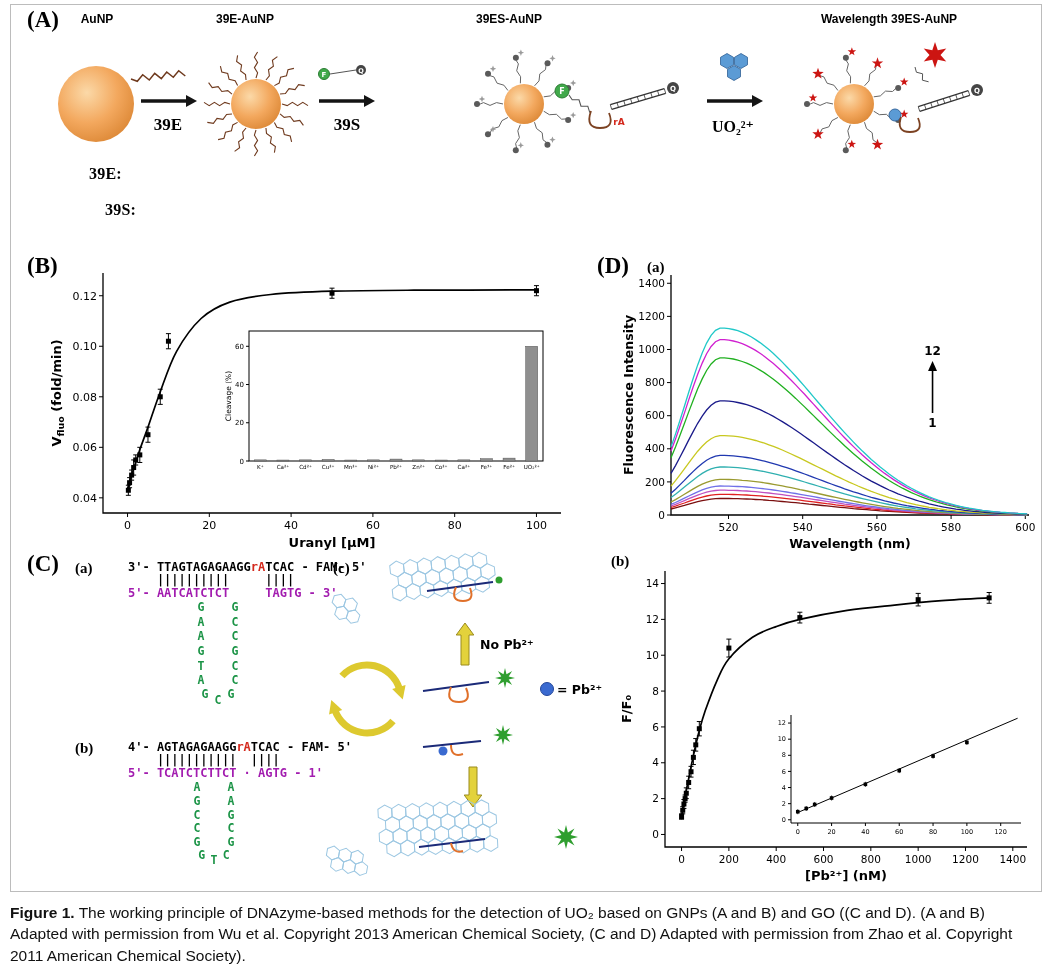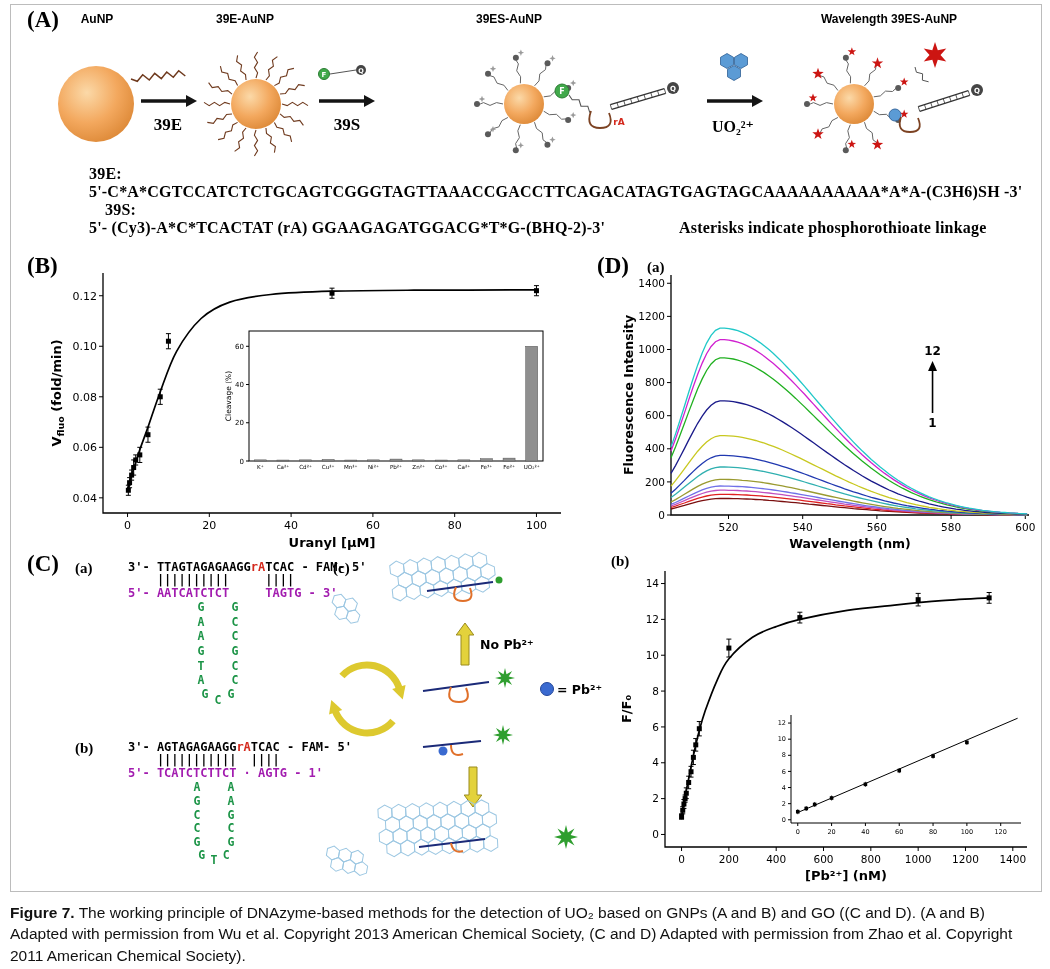--- a/index.html
+++ b/index.html
@@ -168,24 +168,21 @@
           <line x1="938.2619393177595" y1="68.38106036799832" x2="936.7380606822405" y2="63.61893963200169" stroke="#333" stroke-width="0.8"></line>
           <line x1="944.5119393177595" y1="66.38106036799832" x2="942.9880606822405" y2="61.61893963200169" stroke="#333" stroke-width="0.8"></line>
           <line x1="950.7619393177595" y1="64.38106036799832" x2="949.2380606822405" y2="59.61893963200169" stroke="#333" stroke-width="0.8"></line>
           <circle cx="958" cy="59" r="6" fill="#454545"></circle>
           <text x="958" y="62" font-size="7" fill="#fff" text-anchor="middle" font-family="&quot;DejaVu Sans&quot;,sans-serif" font-weight="bold">Q</text>
           <path d="M916.0,11.0L918.8,19.2L927.3,17.5L921.5,24.0L927.3,30.5L918.8,28.8L916.0,37.0L913.3,28.8L904.7,30.5L910.5,24.0L904.7,17.5L913.3,19.2Z" fill="#cc1512"></path>
           <path d="M896,36L897.4,41.2L903.6,42.8L903.4,49.2L909.6,50.8" stroke="#555" stroke-width="1" fill="none"></path>
         </g>
       </svg>
     <div class="seqline" style="left:78px;top:160px">39E:</div>
-    <div class="seqline" style="left:78px;top:178px">5'-C*A*CGTCCATCTCTGCAGTCGGGTAGTTAAACCGACCTTCAGACATAGTGAGTAGCAAAAAAAAAA*A*A-(C3H6)SH -3'</div>
     <div class="seqline" style="left:94px;top:196px">39S:</div>
-    <div class="seqline" style="left:78px;top:214px">5'- (Cy3)-A*C*TCACTAT (rA) GGAAGAGATGGACG*T*G-(BHQ-2)-3'</div>
-    <div class="seqline" style="left:668px;top:214px">Asterisks indicate phosphorothioate linkage</div>
 
     <span class="plabel" style="left:16px;top:248px">(B)</span>
     <svg id="chartB" style="left:34px;top:258px" width="530" height="296" viewBox="0 0 530 296">
         <path d="M58,10 L58,250 L516,250" stroke="#000" fill="none" stroke-width="1.3"></path>
         <line x1="82.53571428571428" y1="250" x2="82.53571428571428" y2="254" stroke="#000"></line>
         <text x="82.53571428571428" y="266" font-size="11" fill="#000" text-anchor="middle" font-family="&quot;DejaVu Sans&quot;,sans-serif">0</text>
         <line x1="164.32142857142856" y1="250" x2="164.32142857142856" y2="254" stroke="#000"></line>
         <text x="164.32142857142856" y="266" font-size="11" fill="#000" text-anchor="middle" font-family="&quot;DejaVu Sans&quot;,sans-serif">20</text>
         <line x1="246.10714285714286" y1="250" x2="246.10714285714286" y2="254" stroke="#000"></line>
         <text x="246.10714285714286" y="266" font-size="11" fill="#000" text-anchor="middle" font-family="&quot;DejaVu Sans&quot;,sans-serif">40</text>
@@ -362,21 +359,21 @@
         <text x="67.9171470448773" y="95.05202751629844" font-size="11.5" fill="#1c9447" text-anchor="middle" font-family="&quot;DejaVu Sans Mono&quot;,monospace" font-weight="bold">G</text>
         <text x="72" y="81.35966968250945" font-size="11.5" fill="#1c9447" text-anchor="middle" font-family="&quot;DejaVu Sans Mono&quot;,monospace" font-weight="bold">C</text>
         <text x="72" y="66.68773574600756" font-size="11.5" fill="#1c9447" text-anchor="middle" font-family="&quot;DejaVu Sans Mono&quot;,monospace" font-weight="bold">C</text>
         <text x="72" y="52.0158018095057" font-size="11.5" fill="#1c9447" text-anchor="middle" font-family="&quot;DejaVu Sans Mono&quot;,monospace" font-weight="bold">G</text>
         <text x="72" y="37.343867873003816" font-size="11.5" fill="#1c9447" text-anchor="middle" font-family="&quot;DejaVu Sans Mono&quot;,monospace" font-weight="bold">C</text>
         <text x="72" y="22.6719339365019" font-size="11.5" fill="#1c9447" text-anchor="middle" font-family="&quot;DejaVu Sans Mono&quot;,monospace" font-weight="bold">C</text>
         <text x="72" y="8.000000000000014" font-size="11.5" fill="#1c9447" text-anchor="middle" font-family="&quot;DejaVu Sans Mono&quot;,monospace" font-weight="bold">G</text>
       </svg>
 
     <span class="subtag" style="left:64px;top:735px">(b)</span>
-    <div class="mono" id="seqB-top" style="left:90px;top:736px"><span>3'- AGTAGAGAAGG</span><span style="color: rgb(212, 42, 30);">rA</span><span>TCAC - FAM- 5'</span></div>
+    <div class="mono" id="seqB-top" style="left:90px;top:736px"><span>4'- AGTAGAGAAGG</span><span style="color: rgb(212, 42, 30);">rA</span><span>TCAC - FAM- 5'</span></div>
     <div class="mono" style="left:90px;top:749px">    |||||||||||  ||||</div>
     <div class="mono green" style="left:90px;top:762px">5'- TCATCTCTTCT · AGTG - 1'</div>
     <svg id="loopB" style="left:148px;top:778px" width="110" height="100" viewBox="0 0 110 100">
         <text x="38" y="8" font-size="11.5" fill="#1c9447" text-anchor="middle" font-family="&quot;DejaVu Sans Mono&quot;,monospace" font-weight="bold">A</text>
         <text x="38" y="21.783922925918873" font-size="11.5" fill="#1c9447" text-anchor="middle" font-family="&quot;DejaVu Sans Mono&quot;,monospace" font-weight="bold">G</text>
         <text x="38" y="35.567845851837745" font-size="11.5" fill="#1c9447" text-anchor="middle" font-family="&quot;DejaVu Sans Mono&quot;,monospace" font-weight="bold">C</text>
         <text x="38" y="49.35176877775662" font-size="11.5" fill="#1c9447" text-anchor="middle" font-family="&quot;DejaVu Sans Mono&quot;,monospace" font-weight="bold">C</text>
         <text x="38" y="63.13569170367549" font-size="11.5" fill="#1c9447" text-anchor="middle" font-family="&quot;DejaVu Sans Mono&quot;,monospace" font-weight="bold">G</text>
         <text x="42.67752233063393" y="75.71138523352275" font-size="11.5" fill="#1c9447" text-anchor="middle" font-family="&quot;DejaVu Sans Mono&quot;,monospace" font-weight="bold">G</text>
         <text x="54.99999999999999" y="81" font-size="11.5" fill="#1c9447" text-anchor="middle" font-family="&quot;DejaVu Sans Mono&quot;,monospace" font-weight="bold">T</text>
@@ -650,14 +647,14 @@
           <line x1="284.2352941176471" y1="207.11194029850748" x2="284.2352941176471" y2="212.11194029850748" stroke="#000" stroke-width="0.8"></line>
           <rect x="282.43529411764706" y="207.81194029850747" width="3.6" height="3.6" fill="#000"></rect>
           <line x1="318.05882352941177" y1="192.6044776119403" x2="318.05882352941177" y2="197.6044776119403" stroke="#000" stroke-width="0.8"></line>
           <rect x="316.25882352941176" y="193.30447761194029" width="3.6" height="3.6" fill="#000"></rect>
           <line x1="351.88235294117646" y1="178.90298507462688" x2="351.88235294117646" y2="183.90298507462688" stroke="#000" stroke-width="0.8"></line>
           <rect x="350.08235294117645" y="179.60298507462687" width="3.6" height="3.6" fill="#000"></rect>
         </g>
       </svg>
   </div>
 
-  <div class="caption"><span class="capb">Figure 7.</span><span> The working principle of DNAzyme-based methods for the detection of UO₂ based on GNPs (A and B) and GO ((C and D). (A and B) Adapted with permission from Wu et al. Copyright 2013 American Chemical Society, (C and D) Adapted with permission from Zhao et al. Copyright 2011 American Chemical Society).</span></div>
+  <div class="caption"><span class="capb">Figure 1.</span><span> The working principle of DNAzyme-based methods for the detection of UO₂ based on GNPs (A and B) and GO ((C and D). (A and B) Adapted with permission from Wu et al. Copyright 2013 American Chemical Society, (C and D) Adapted with permission from Zhao et al. Copyright 2011 American Chemical Society).</span></div>
 </div>
 
 </body></html>

